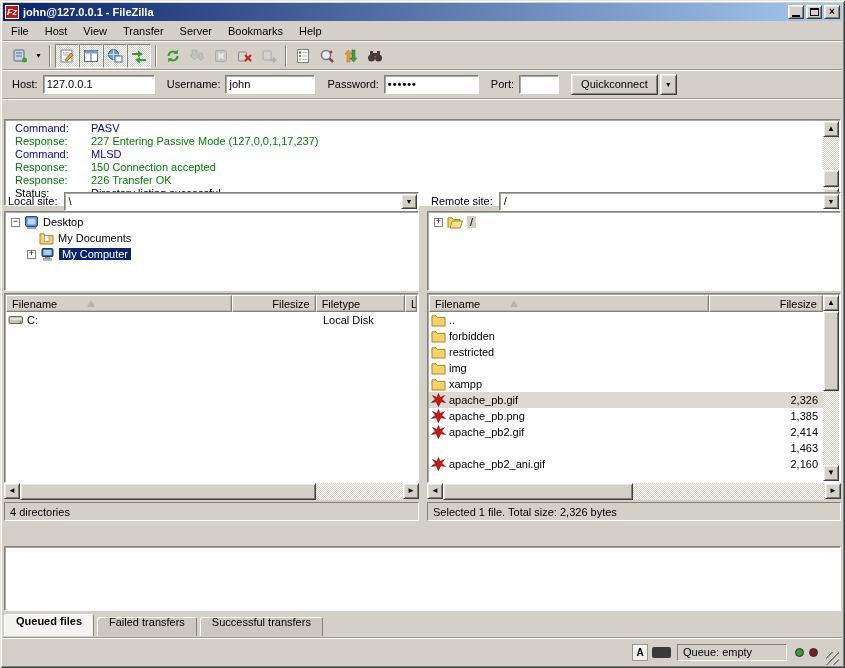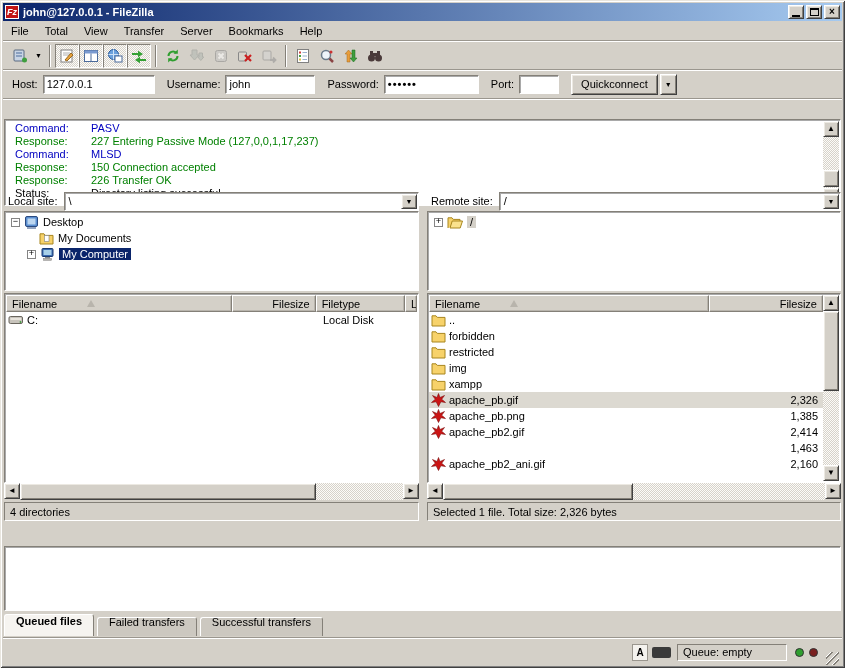--- a/index.html
+++ b/index.html
@@ -140,21 +140,21 @@
     <div class="tbtn raised">
         <span class="glyph-max"></span>
       </div>
     <div class="tbtn raised">
         <span>×</span>
       </div>
   </div>
 
   <div class="menubar">
     <span class="menu-item">File</span>
-    <span class="menu-item">Total</span>
+    <span class="menu-item">Host</span>
     <span class="menu-item">View</span>
     <span class="menu-item">Transfer</span>
     <span class="menu-item">Server</span>
     <span class="menu-item">Bookmarks</span>
     <span class="menu-item">Help</span>
   </div>
   <div class="hr" style="top:40px"></div>
 
   <div class="toolbar">
     <div class="tool-btn">

